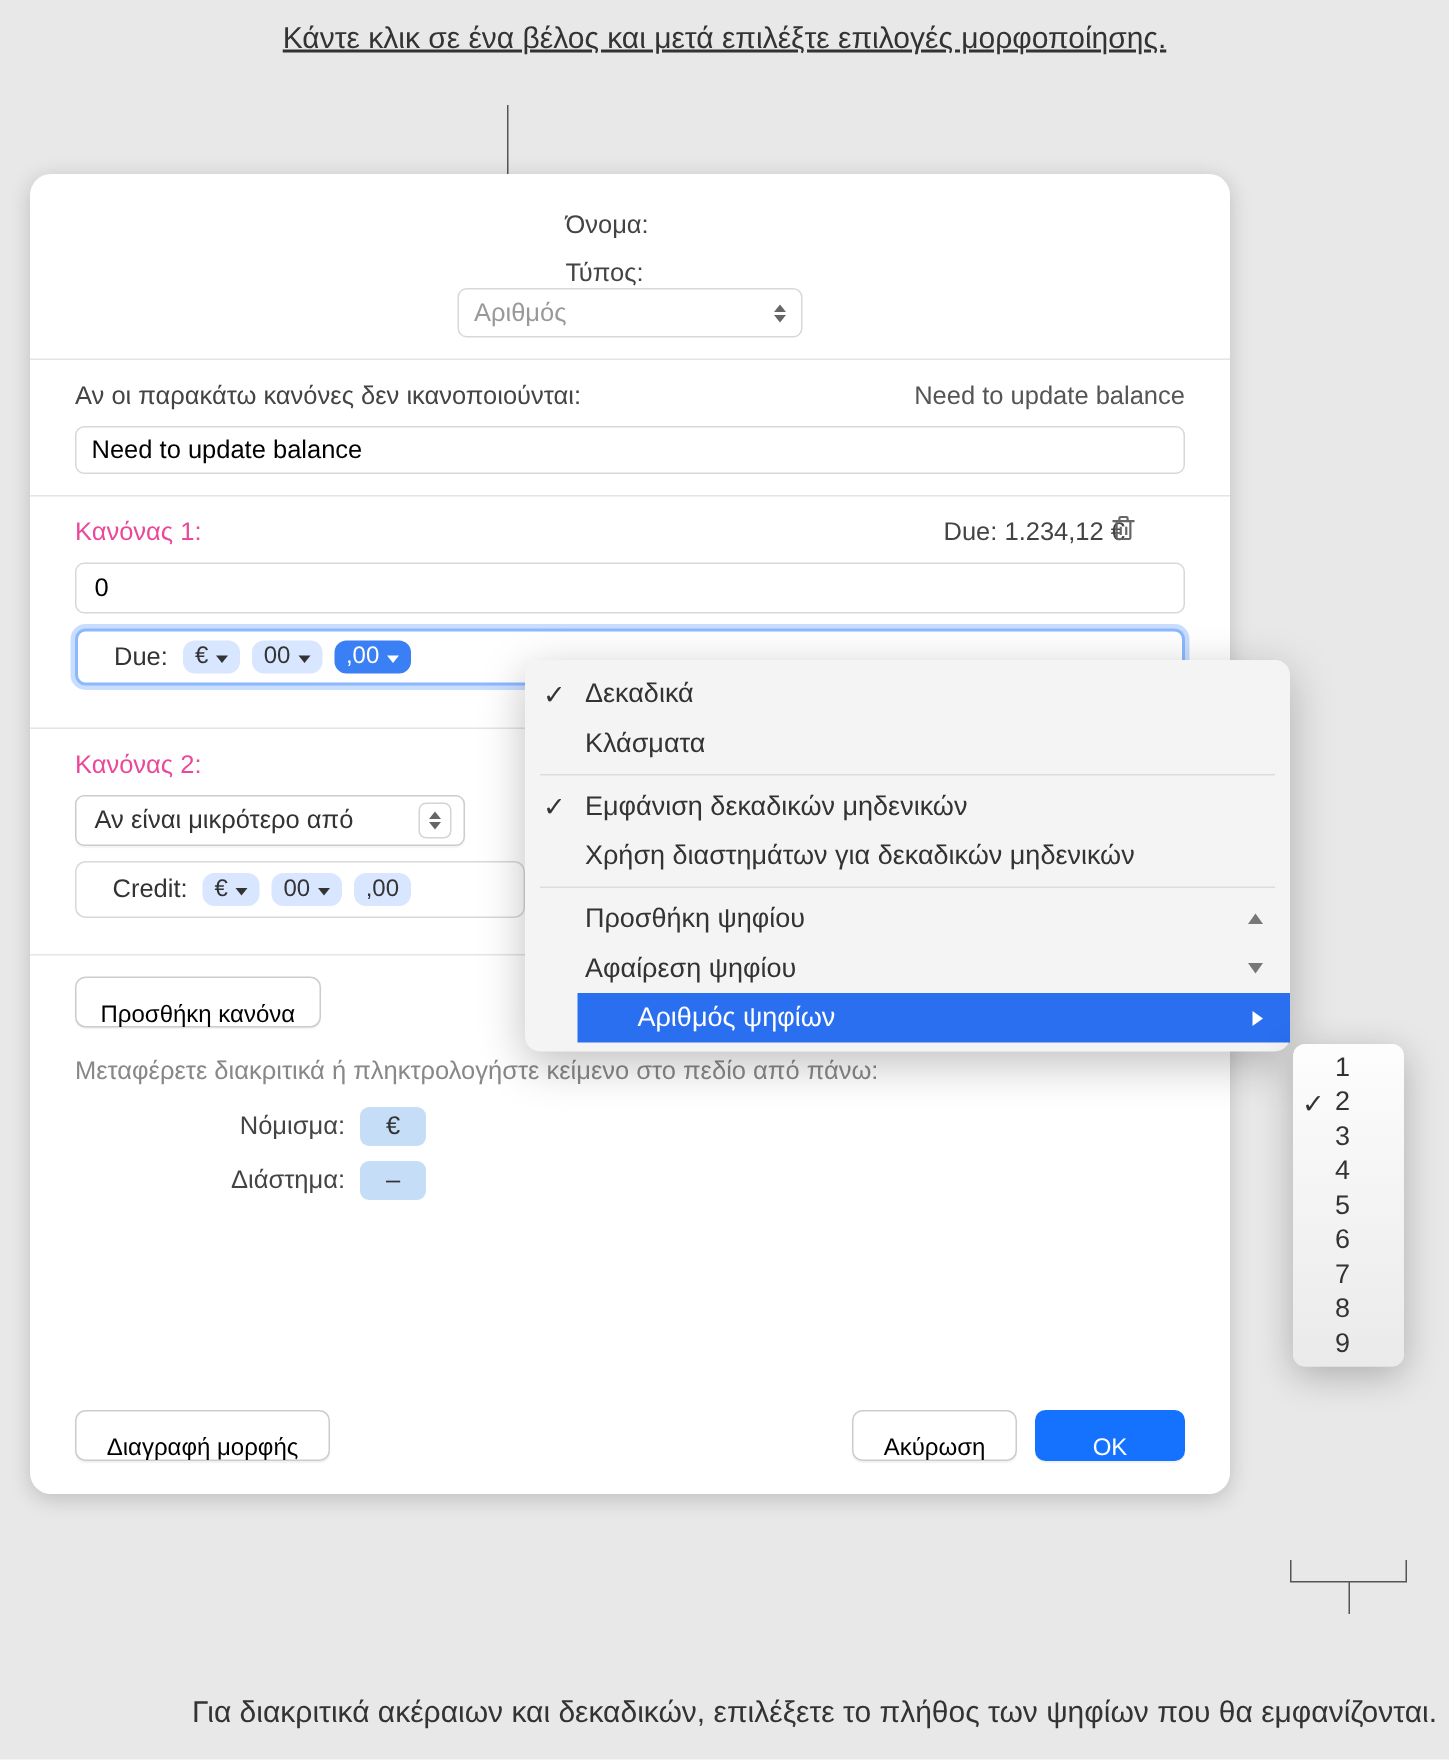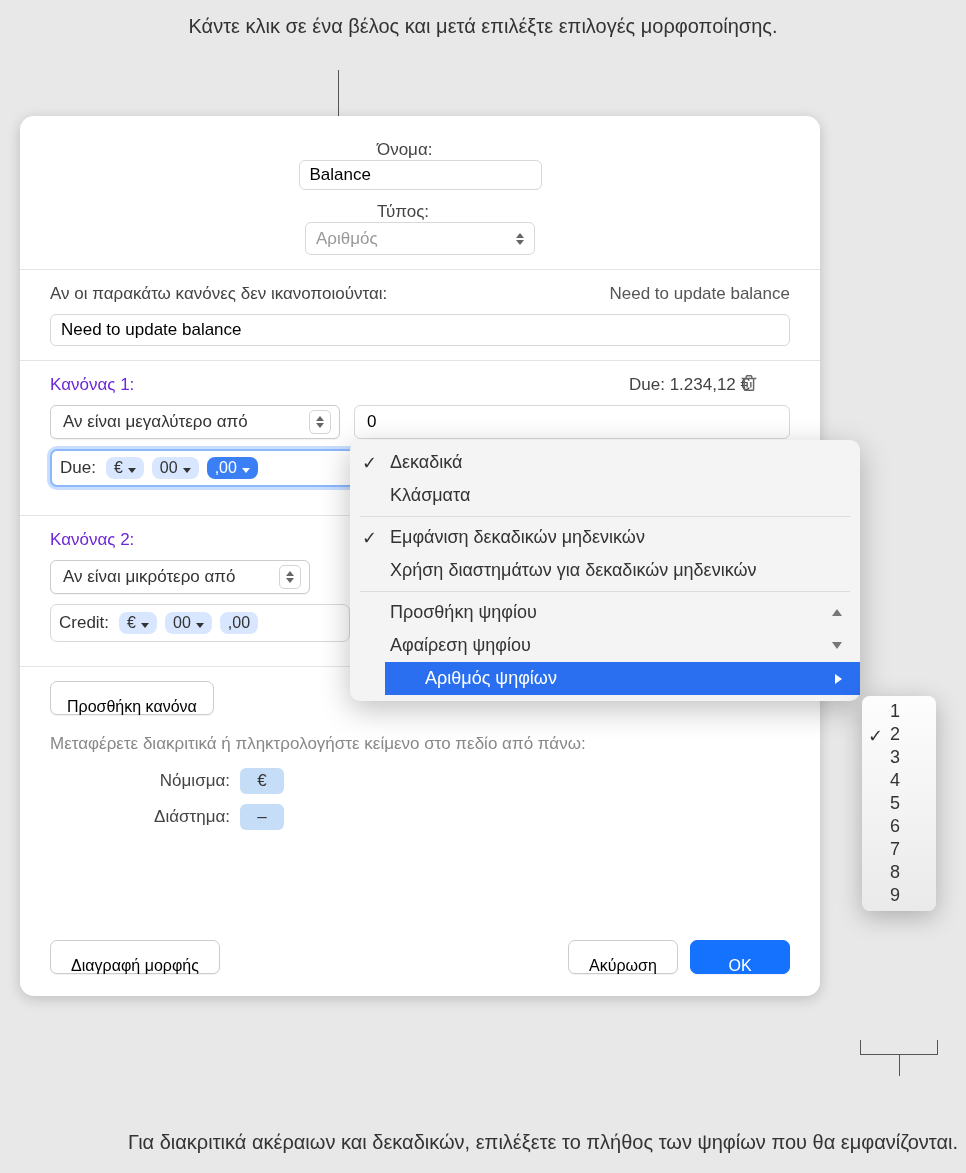--- a/index.html
+++ b/index.html
@@ -13,20 +13,21 @@
     position: relative;
     color: #333;
   }
   .callout-top {
     position: absolute;
     top: 12px; left: 0; right: 0;
     text-align: center;
     font-size: 20px;
     color: #333;
     line-height: 1.45;
+    text-decoration: underline;
   }
   .callout-line-top {
     position: absolute;
     left: 338px; top: 70px;
     width: 1px; height: 335px;
     background: #555;
   }
   .panel {
     position: absolute;
     left: 20px; top: 116px;
@@ -64,21 +65,21 @@
     align-items: center; justify-content: center;
   }
   .chev::before, .chev::after {
     content:""; width:0; height:0;
     border-left:4px solid transparent; border-right:4px solid transparent;
   }
   .chev::before { border-bottom:5px solid #666; }
   .chev::after  { border-top:5px solid #666; margin-top:1px; }
   .hr { height:1px; background:#e4e4e4; margin: 14px -30px; }
   .rule-header { display:flex; justify-content:space-between; align-items:center; margin-bottom:10px;}
-  .rule-header .title { font-size:17px; color:#6d28d9;}
+  .rule-header .title { font-size:17px; color:#ec4899;}
   .preview { font-size:17px; color:#444; margin-right: 40px;}
   .trash { position:absolute; right:30px; font-size:20px; color:#666; cursor:pointer;}
   .rule-row { display:flex; gap:14px; margin-bottom:10px; }
   .ruleselect {
     height:34px; border:1px solid #ccc; border-radius:6px;
     background:#fff; display:flex; align-items:center; justify-content:space-between;
     padding:4px 8px 4px 12px; font-size:17px; min-width:290px;
     box-shadow: 0 1px 1px rgba(0,0,0,.05);
   }
   .ruleselect .chev-box {
@@ -86,21 +87,21 @@
     display:flex; align-items:center; justify-content:center;
     border:1px solid #d4d4d4;
   }
   .numfield {
     flex:1; height:34px; border:1px solid #d8d8d8; border-radius:6px;
     padding:4px 12px; font-size:17px;
   }
   .tokenbar {
     height:38px; border:2px solid #8bb8ff; border-radius:7px;
     box-shadow: 0 0 0 3px rgba(100,160,255,.35);
-    display:flex; align-items:center; padding:3px 8px; gap:8px;
+    display:flex; align-items:center; padding:3px 24px; gap:8px;
     background:#fff;
   }
   .tokenbar.plain { border:1px solid #d8d8d8; box-shadow:none; }
   .tokenbar .prefix { font-size:17px; margin-right:2px;}
   .token {
     background:#d8e6ff; border-radius:8px; padding:2px 8px;
     font-size:16px; display:inline-flex; align-items:center; gap:5px;
   }
   .token.sel { background:#3a7ff4; color:#fff; }
   .minichev::after {
@@ -182,21 +183,20 @@
 </head>
 <body>
 
 <div class="callout-top">Κάντε κλικ σε ένα βέλος και μετά επιλέξτε επιλογές μορφοποίησης.</div>
 <div class="callout-line-top"></div>
 
 <div class="panel">
 
   <div class="row">
     <div class="lbl">Όνομα:</div>
-    <input class="input" value="Balance" style="">
   </div>
   <div class="row">
     <div class="lbl">Τύπος:</div>
     <div class="select">
       <span>Αριθμός</span>
       <span class="chev"></span>
     </div>
   </div>
 
   <div class="hr"></div>
@@ -215,26 +215,20 @@
       <div class="title">Κανόνας 1:</div>
       <div class="preview">Due: 1.234,12 €</div>
       <div class="trash trash-icon">
         <svg viewBox="0 0 24 24" fill="none" stroke="#666" stroke-width="1.6">
             <path d="M4 7h16M9 7V5a1 1 0 011-1h4a1 1 0 011 1v2m-8 0v12a1 1 0 001 1h8a1 1 0 001-1V7"></path>
             <path d="M10 11v6M14 11v6"></path>
           </svg>
       </div>
     </div>
     <div class="rule-row">
-      <div class="ruleselect">
-        <span>Αν είναι μεγαλύτερο από</span>
-        <span class="chev-box">
-            <span class="chev"></span>
-          </span>
-      </div>
       <input class="numfield" value="0" style="">
     </div>
     <div class="tokenbar">
       <span class="prefix">Due:</span>
       <span class="token">
           <span>€</span>
           <span class="minichev"></span>
         </span>
       <span class="token">
           <span>00</span>

